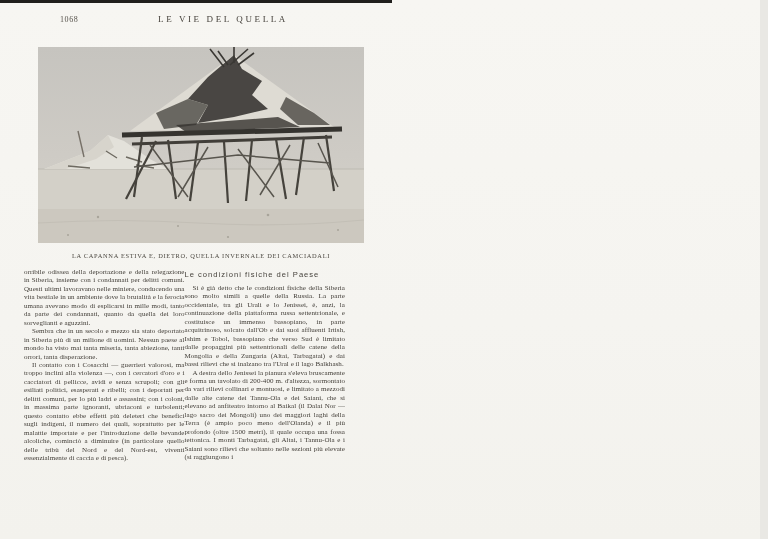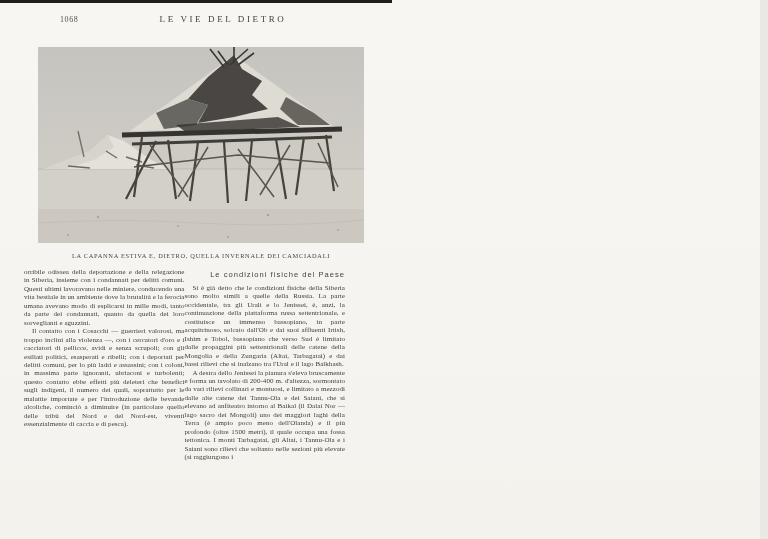--- a/index.html
+++ b/index.html
@@ -18,33 +18,33 @@
           box-shadow:0 0 0 1px #d8d5cd inset;}
   .photo1 svg{display:block;}
   .caption1{position:absolute;left:30px;top:252px;width:342px;text-align:center;
             font-size:6.4px;letter-spacing:.7px;color:#4c4841;}
 
   .cols{position:absolute;left:24px;top:268px;width:330px;display:flex;gap:0;}
   .col{width:160.5px;}
   .col p{margin:0;font-size:7px;line-height:8.45px;text-align:justify;
          color:#403c36;text-indent:8px;letter-spacing:.05px;}
   .col p.noindent{text-indent:0;}
-  .subhead{margin:2px 0 5px 0;text-align:right;font-weight:normal;
+  .subhead{margin:2px 0 5px 0;text-align:left;font-weight:normal;
            font-size:7.6px;letter-spacing:1px;color:#46423c;
            font-family:"Liberation Sans", sans-serif;}
 </style>
 </head>
 <body>
 
 <div class="scan">
   <div class="scan-edge-top"></div>
 
   <section class="page-left">
     <span class="pgnum">1068</span>
-    <span class="journal">LE VIE DEL DIETRO</span>
+    <span class="journal">LE VIE DEL QUELLA</span>
 
     <figure class="photo1">
       <svg width="326" height="196" viewBox="0 0 326 196">
         <defs>
           <linearGradient id="sky1" x1="0" y1="0" x2="0" y2="1">
             <stop offset="0" stop-color="#c6c4bf"></stop>
             <stop offset="0.55" stop-color="#cecbc5"></stop>
             <stop offset="1" stop-color="#d6d3cb"></stop>
           </linearGradient>
         </defs>
@@ -92,20 +92,21 @@
           <circle cx="30" cy="188" r="1"></circle>
             <circle cx="190" cy="190" r="1.1"></circle>
         </g>
       </svg>
     </figure>
     <div class="caption1">LA CAPANNA ESTIVA E, DIETRO, QUELLA INVERNALE DEI CAMCIADALI</div>
 
     <div class="cols">
       <div class="col">
         <p class="noindent">orribile odissea della deportazione e della relegazione in Siberia, insieme con i condannati per delitti comuni. Questi ultimi lavoravano nelle miniere, conducendo una vita bestiale in un ambiente dove la brutalità e la ferocia umana avevano modo di esplicarsi in mille modi, tanto da parte dei condannati, quanto da quella dei loro sorveglianti e aguzzini.</p>
+        <p>Sembra che in un secolo e mezzo sia stato deportato in Siberia più di un milione di uomini. Nessun paese al mondo ha visto mai tanta miseria, tanta abiezione, tanti orrori, tanta disperazione.</p>
         <p>Il contatto con i Cosacchi — guerrieri valorosi, ma troppo inclini alla violenza —, con i cercatori d'oro e i cacciatori di pellicce, avidi e senza scrupoli; con gli esiliati politici, esasperati e ribelli; con i deportati per delitti comuni, per lo più ladri e assassini; con i coloni, in massima parte ignoranti, ubriaconi e turbolenti; questo contatto ebbe effetti più deleteri che benefici sugli indigeni, il numero dei quali, soprattutto per le malattie importate e per l'introduzione delle bevande alcoliche, cominciò a diminuire (in particolare quello delle tribù del Nord e del Nord-est, viventi essenzialmente di caccia e di pesca).</p>
       </div>
       <div class="col">
         <h3 class="subhead">Le condizioni fisiche del Paese</h3>
         <p>Si è già detto che le condizioni fisiche della Siberia sono molto simili a quelle della Russia. La parte occidentale, tra gli Urali e lo Jenissei, è, anzi, la continuazione della piattaforma russa settentrionale, e costituisce un immenso bassopiano, in parte acquitrinoso, solcato dall'Ob e dai suoi affluenti Irtish, Ishim e Tobol, bassopiano che verso Sud è limitato dalle propaggini più settentrionali delle catene della Mongolia e della Zungaria (Altai, Tarbagatai) e dai bassi rilievi che si inalzano tra l'Ural e il lago Balkhash.</p>
         <p>A destra dello Jenissei la pianura s'eleva bruscamente e forma un tavolato di 200-400 m. d'altezza, sormontato da vari rilievi collinari e montuosi, e limitato a mezzodì dalle alte catene dei Tannu-Ola e dei Saiani, che si elevano ad anfiteatro intorno al Baikal (il Dalai Nor — lago sacro dei Mongoli) uno dei maggiori laghi della Terra (è ampio poco meno dell'Olanda) e il più profondo (oltre 1500 metri), il quale occupa una fossa tettonica. I monti Tarbagatai, gli Altai, i Tannu-Ola e i Saiani sono rilievi che soltanto nelle sezioni più elevate (si raggiungono i</p>
       </div>
     </div>
   </section>
 

